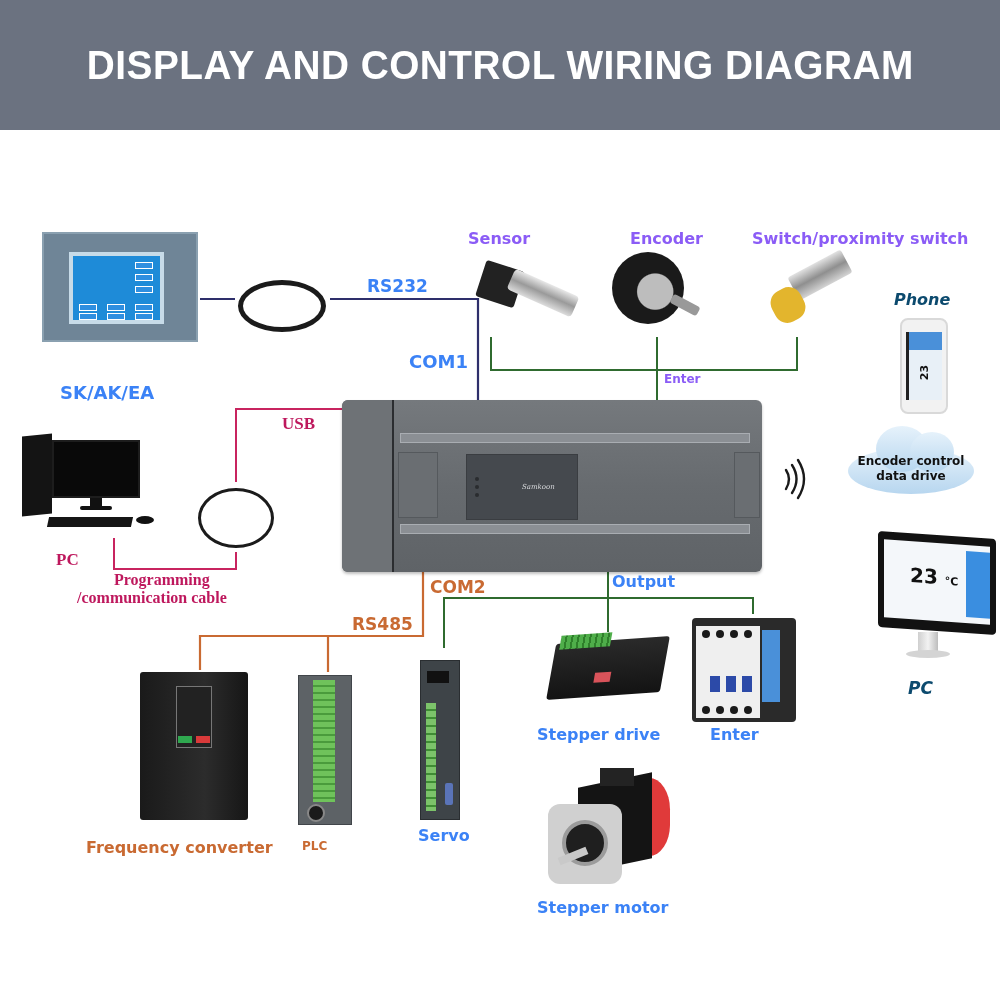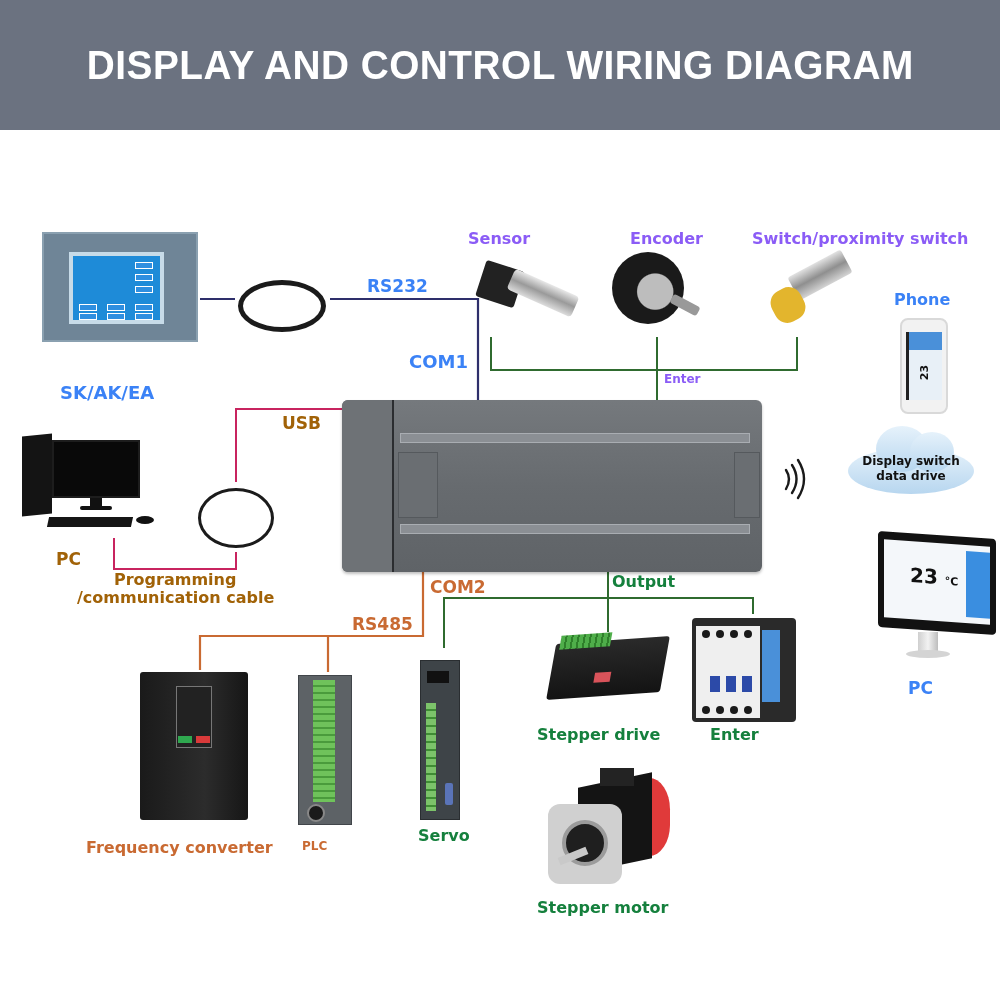--- a/index.html
+++ b/index.html
@@ -12,24 +12,24 @@
     display: flex; align-items: center; justify-content: center;
   }
   .header-title {
     color: #ffffff; font-family: "Liberation Sans", sans-serif; font-weight: bold;
     font-size: 40px; letter-spacing: 0.5px; transform: scaleX(0.97);
   }
 
   .lbl { position: absolute; font-family: "DejaVu Sans", sans-serif; font-weight: bold; white-space: nowrap; line-height: 1.05; }
   .c-navy { color: #3b82f6; }
   .c-maroon { color: #8b5cf6; }
-  .c-pink { color: #a16207; }
+  .c-pink { color: #be185d; font-family: Liberation Serif, serif; }
   .c-orange { color: #c96a32; }
-  .c-green { color: #15803d; }
-  .c-black { color: #3b82f6; }
+  .c-green { color: #3b82f6; }
+  .c-black { color: #0c4a6e; font-style: italic; }
 
   svg.wires { position: absolute; left: 0; top: 0; width: 1000px; height: 1000px; pointer-events: none; }
 
   .dev { position: absolute; }
 
   
   .controller {
     position: absolute; left: 342px; top: 400px; width: 420px; height: 172px;
     background: linear-gradient(180deg, #75797d 0%, #676b6f 50%, #5f6367 100%);
     border-radius: 6px; box-shadow: 0 2px 3px rgba(0,0,0,0.25);
@@ -200,36 +200,42 @@
 <div class="lbl c-maroon" style="left:630px;top:231px;font-size:16px">Encoder</div>
 <div class="lbl c-maroon" style="left:752px;top:231px;font-size:16px">Switch/proximity switch</div>
 <div class="lbl c-maroon" style="left:664px;top:373px;font-size:12px">Enter</div>
 
 <div class="controller">
   <div class="endcap"></div>
   <div class="terminal top"></div>
   <div class="terminal bot"></div>
   <div class="slot" style="left:56px"></div>
   <div class="slot" style="left:392px;width:26px"></div>
+  <div class="panel">
+    <div class="led" style="top:22px"></div>
+    <div class="led" style="top:30px"></div>
+    <div class="led" style="top:38px"></div>
+    <div class="brand">Samkoon</div>
+  </div>
 </div>
 
 <div class="lbl c-black" style="left:894px;top:292px;font-size:16px">Phone</div>
 <div class="dev phone">
   <div class="scr">
     <div class="top"></div>
     <div class="t">23</div>
   </div>
 </div>
 
 <div class="dev cloud">
   <div class="puff" style="left:0;top:26px;width:126px;height:46px"></div>
   <div class="puff" style="left:28px;top:4px;width:52px;height:46px"></div>
   <div class="puff" style="left:62px;top:10px;width:44px;height:40px"></div>
   <div class="txt">
-    <div>Display switch</div>
+    <div>Encoder control</div>
     <div>data drive</div>
   </div>
 </div>
 
 <div class="dev mon">
   <div class="scr">
     <div class="side"></div>
     <div class="temp">
       <span>23</span>
       <span style="font-size:11px">°C</span>

